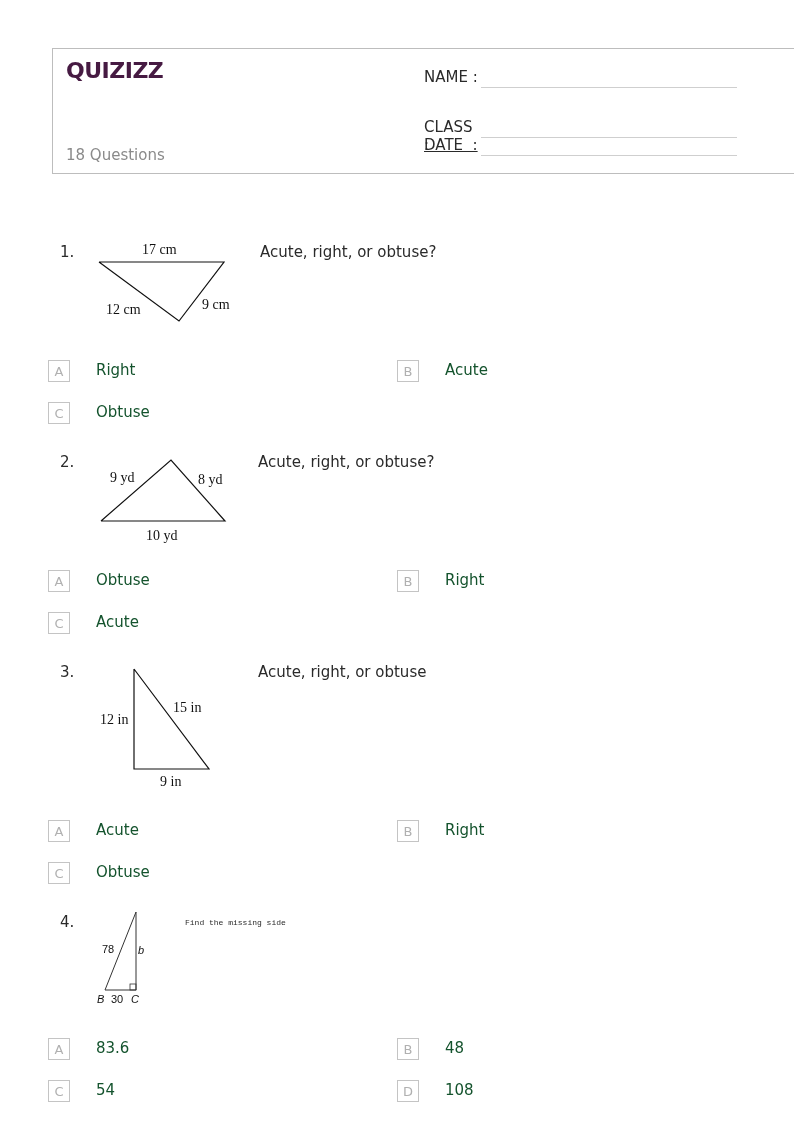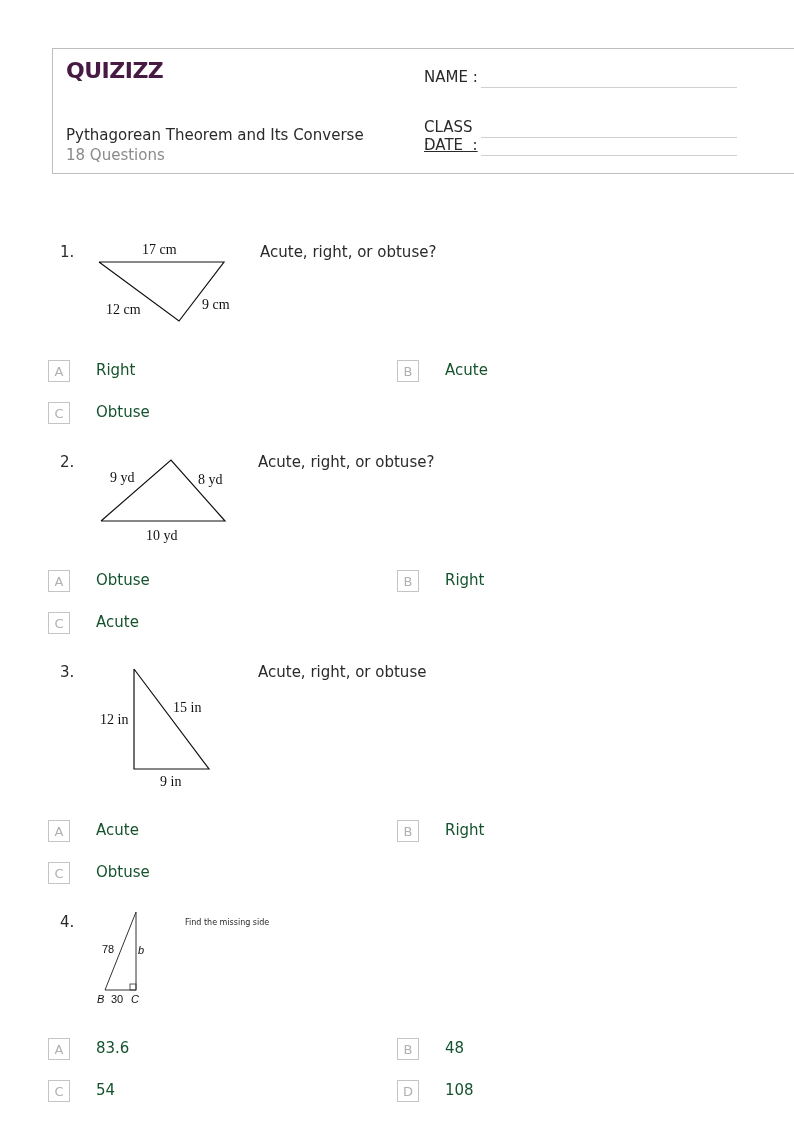--- a/index.html
+++ b/index.html
@@ -20,21 +20,20 @@
   .fig text.sans { font-family: "Liberation Sans", "DejaVu Sans", sans-serif; font-size: 11px; }
   .opt { position: absolute; height: 24px; }
   .opt-box { position: absolute; left: 0; top: 0; width: 22px; height: 22px; border: 1px solid #c4c4c4; box-sizing: border-box; font-size: 13px; color: #b0b0b0; text-align: center; line-height: 21px; }
   .opt-label { position: absolute; left: 48px; top: 1px; font-size: 15px; color: #14532d; white-space: nowrap; }
 </style>
 </head>
 <body>
 
 <div class="header">
   <div class="logo">QUIZIZZ</div>
-  <div class="title">Pythagorean Theorem and Its Converse</div>
   <div class="subtitle">18 Questions</div>
 
   <div class="field" style="top:19px;">
     <span class="field-label">NAME :</span>
     <div class="field-line"></div>
   </div>
   <div class="field" style="top:53px;margin-top:16px;">
     <span class="field-label">CLASS :</span>
     <div class="field-line"></div>
   </div>
@@ -120,21 +119,21 @@
   <div class="qnum" style="top:913px;">4.</div>
   <svg class="fig" style="left:95px; top:908px;" width="70" height="100">
     <polyline points="41,4 41,82 10,82 41,4" fill="none" stroke="#333" stroke-width="1"></polyline>
     <rect x="35" y="76" width="6" height="6" fill="none" stroke="#333" stroke-width="0.8"></rect>
     <text class="sans" x="7" y="45">78</text>
     <text class="sans" x="43" y="46" font-style="italic">b</text>
     <text class="sans" x="2" y="95" font-style="italic">B</text>
     <text class="sans" x="16" y="95">30</text>
     <text class="sans" x="36" y="95" font-style="italic">C</text>
   </svg>
-  <div class="qtext small" style="left:185px; top:918px;">Find the missing side</div>
+  <div class="qtext small" style="left:185px; top:918px;font-family:Liberation Mono, monospace;">Find the missing side</div>
 
   <div class="opt" style="left:48px; top:1038px;">
     <div class="opt-box">A</div>
     <div class="opt-label">83.6</div>
   </div>
   <div class="opt" style="left:397px; top:1038px;">
     <div class="opt-box">B</div>
     <div class="opt-label">48</div>
   </div>
   <div class="opt" style="left:48px; top:1080px;">

